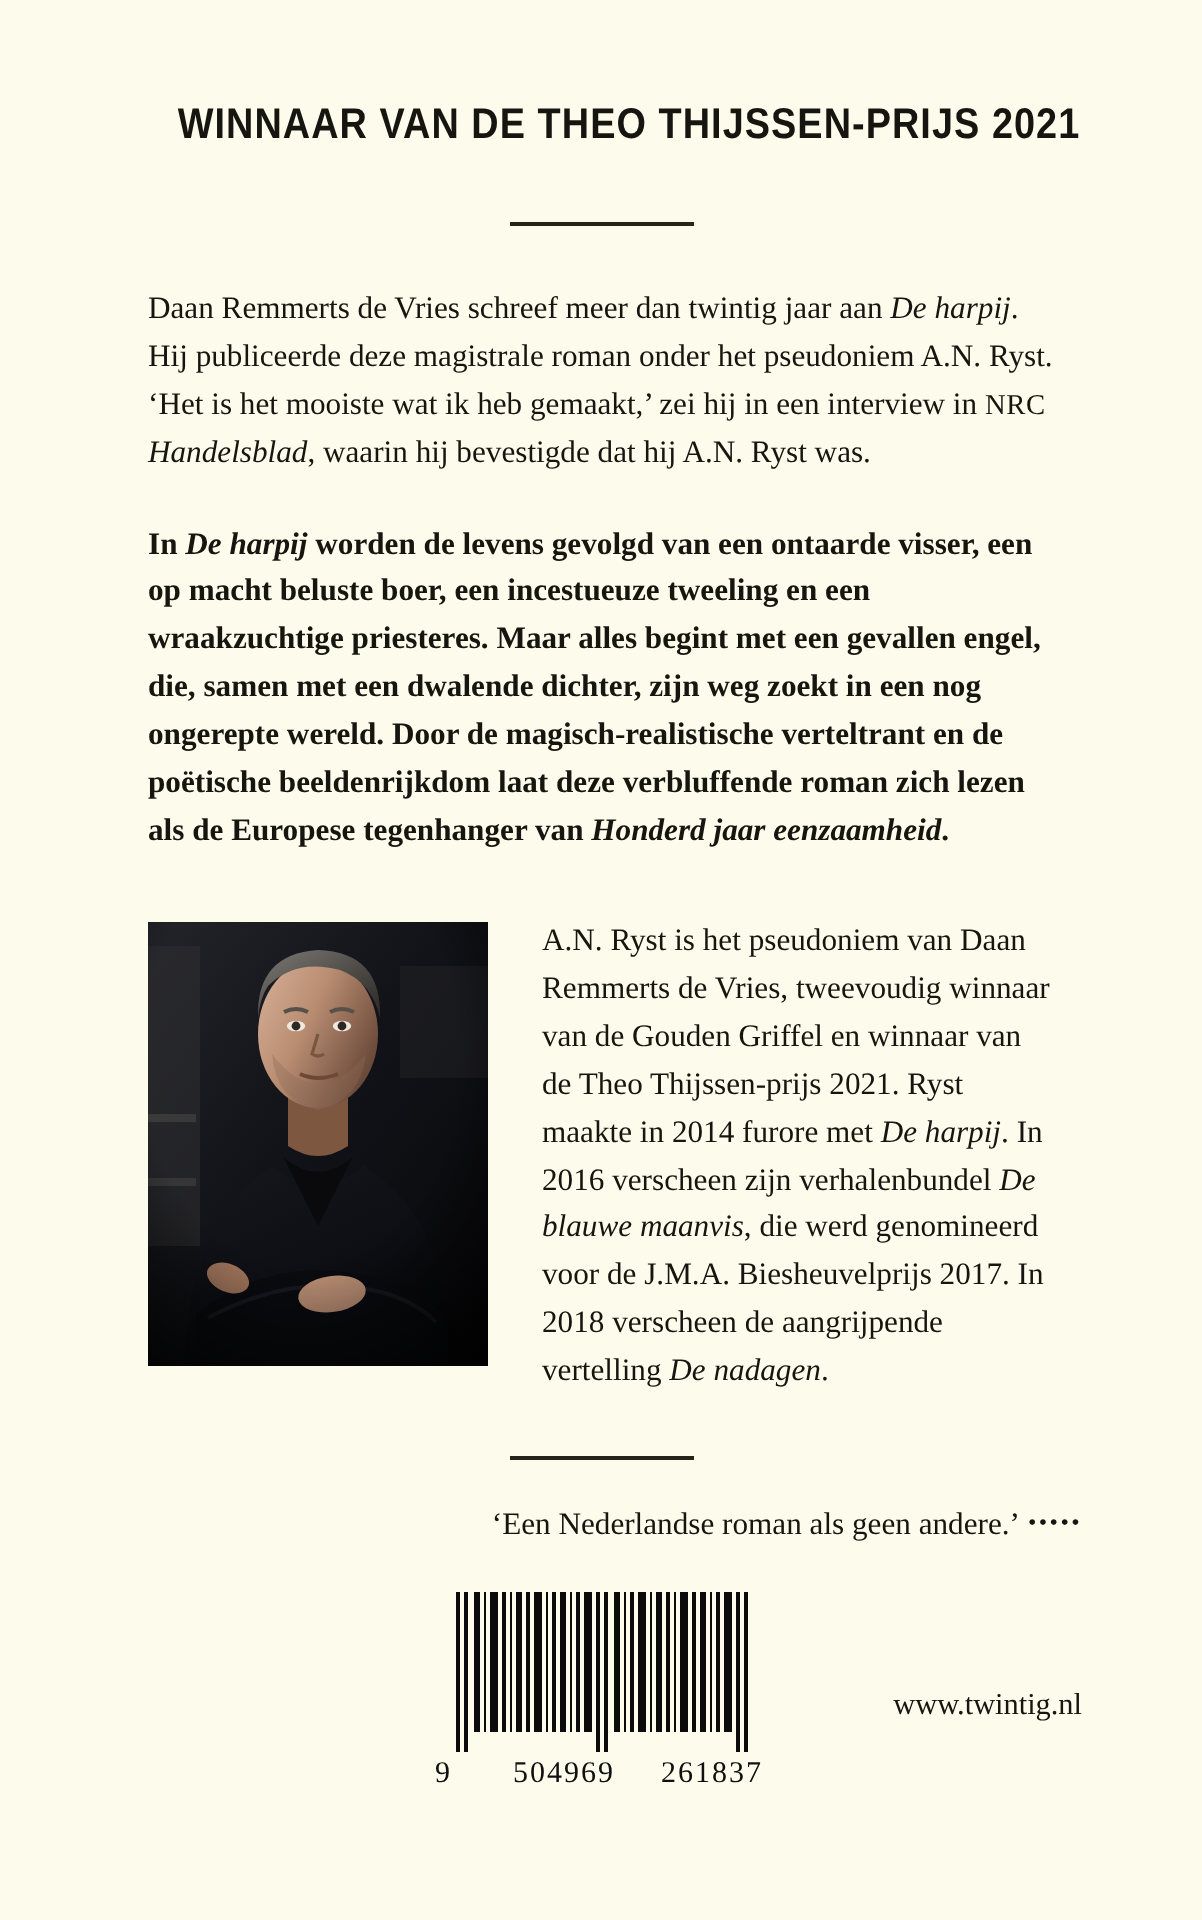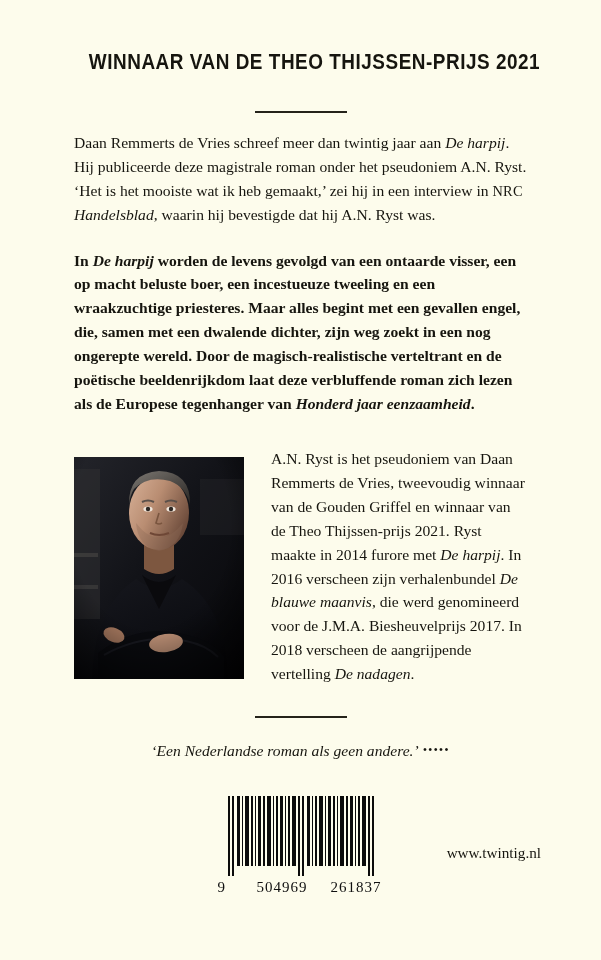--- a/index.html
+++ b/index.html
@@ -54,34 +54,34 @@
 
   
   .body-copy {
     font-size: 15.6px;
     line-height: 1.53;
     color: #16150f;
     text-align: left;
     margin: 0;
     padding: 0 14px 0 14px;
   }
-  .para-1 { margin-top: 18px; }
+  .para-1 { margin-top: 30px; }
   .para-2 { margin-top: 22px; font-weight: bold; }
 
   .ital { font-style: italic; }
   .smallcaps {
     font-variant: small-caps;
     font-size: 0.92em;
     letter-spacing: 0.3px;
   }
 
   
   .author-block {
     display: flex;
-    align-items: center;
+    align-items: flex-start;
     margin-top: 34px;
     padding: 0 14px 0 14px;
   }
 
   .author-photo {
     width: 170px;
     height: 222px;
     flex: 0 0 170px;
     position: relative;
     overflow: hidden;
@@ -94,22 +94,21 @@
     margin-left: 27px;
     font-size: 15.6px;
     line-height: 1.53;
     color: #16150f;
     margin-top: -2px;
   }
 
   
   .quote-section {
     margin-top: 30px;
-    text-align: center;
-    font-style: italic;
+    text-align: right;
   }
   .quote-line {
     font-size: 15.6px;
     color: #16150f;
     margin-top: 24px;
     white-space: nowrap;
   }
   .stars {
     letter-spacing: 1.2px;
     font-size: 12px;

